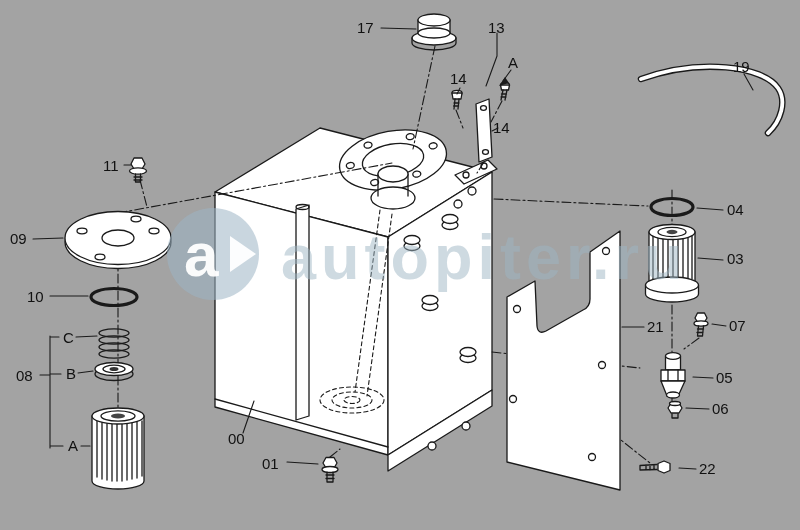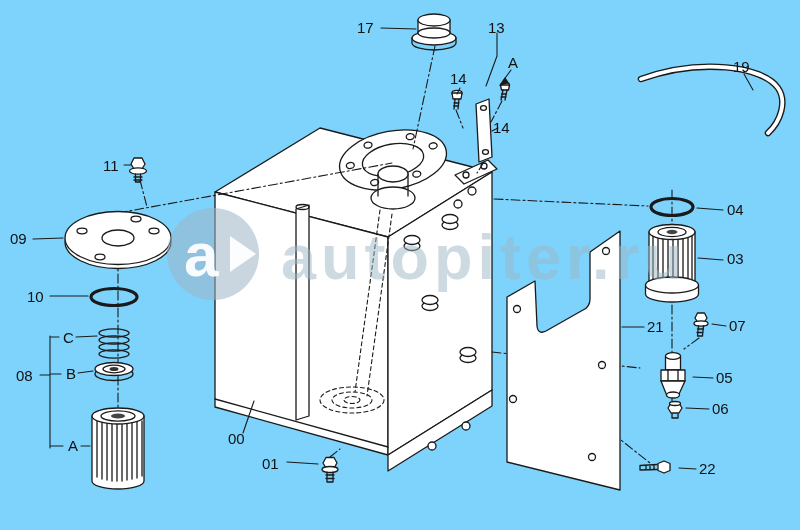--- a/index.html
+++ b/index.html
@@ -1,16 +1,16 @@
 <!DOCTYPE html>
 <html><head>
 <meta charset="utf-8">
 <style>
   html,body{margin:0;padding:0;background:#fff;}
-  .stage{position:relative;width:800px;height:530px;background:#7dd3fc;overflow:hidden;}
+  .stage{position:relative;width:800px;height:530px;background:#a3a3a3;overflow:hidden;}
   svg{display:block;}
   .ln{stroke:#1a1a1a;stroke-width:1.3;fill:none;stroke-linecap:round;stroke-linejoin:round;}
   .fw{fill:#ffffff;}
   .dashdot{stroke-dasharray:9 3 2 3;stroke-width:1.1;}
   .dashed{stroke-dasharray:4 3;stroke-width:1.1;}
   .leader{stroke-width:1.1;}
   .thick{stroke-width:3.2;}
   text.lbl{font:15px "Liberation Sans", sans-serif;fill:#111;}
   text.wm{font-family:"Liberation Sans", sans-serif;font-weight:bold;font-size:63px;letter-spacing:5px;}
   text.wmlogo{font-family:"Liberation Sans", sans-serif;font-weight:bold;font-size:62px;}

